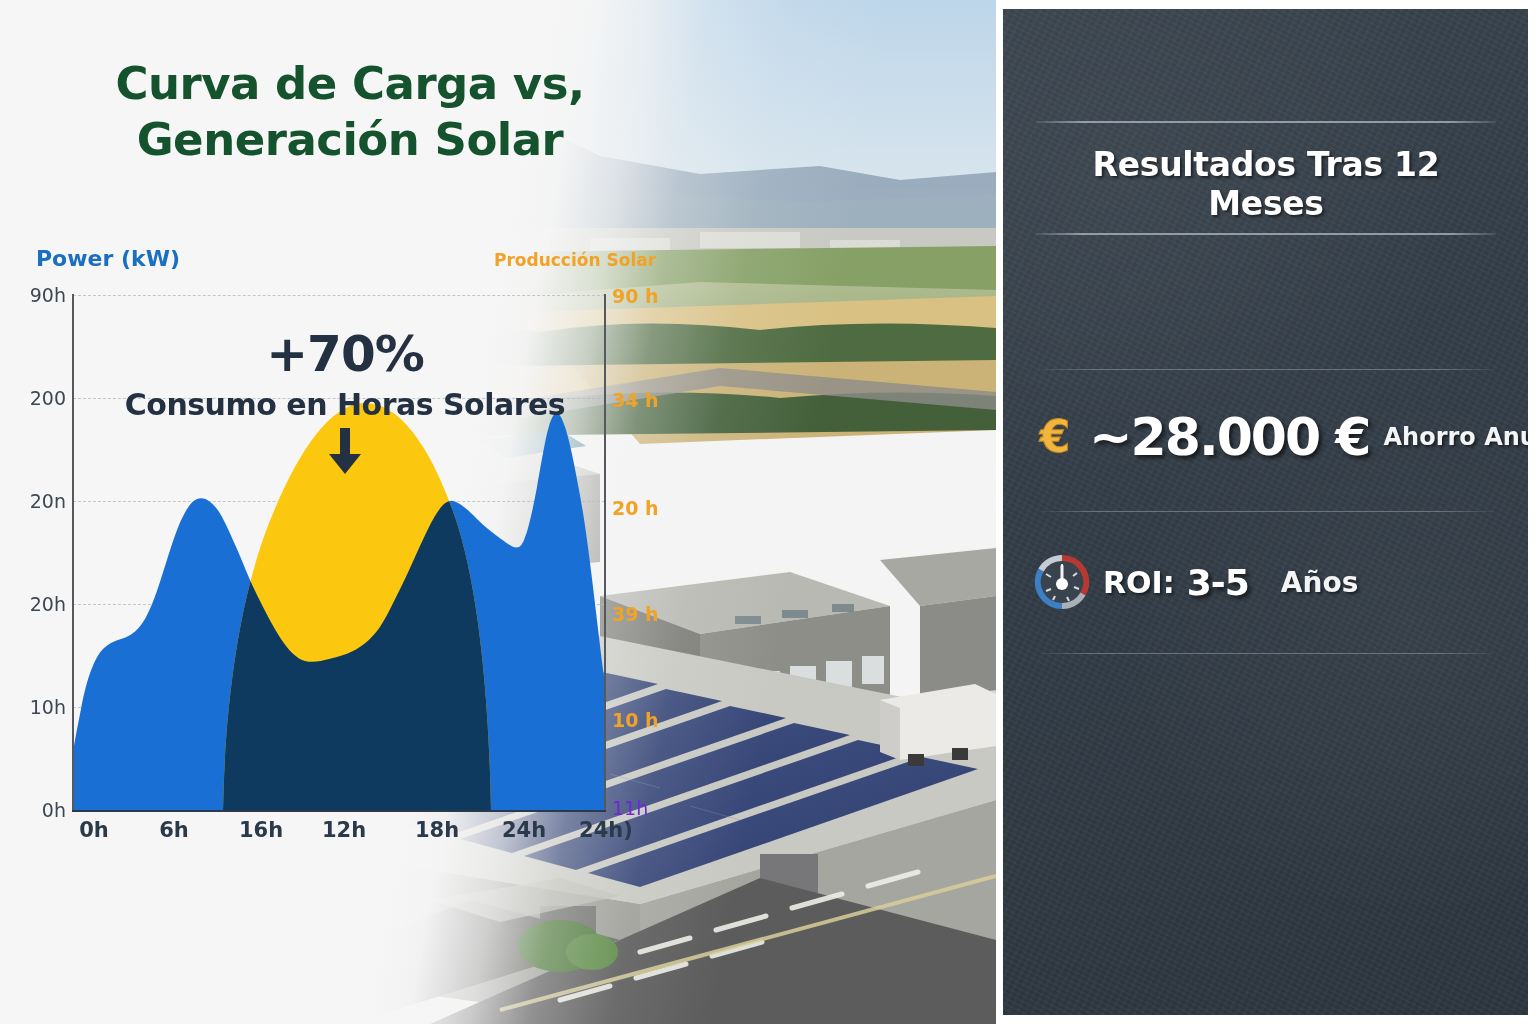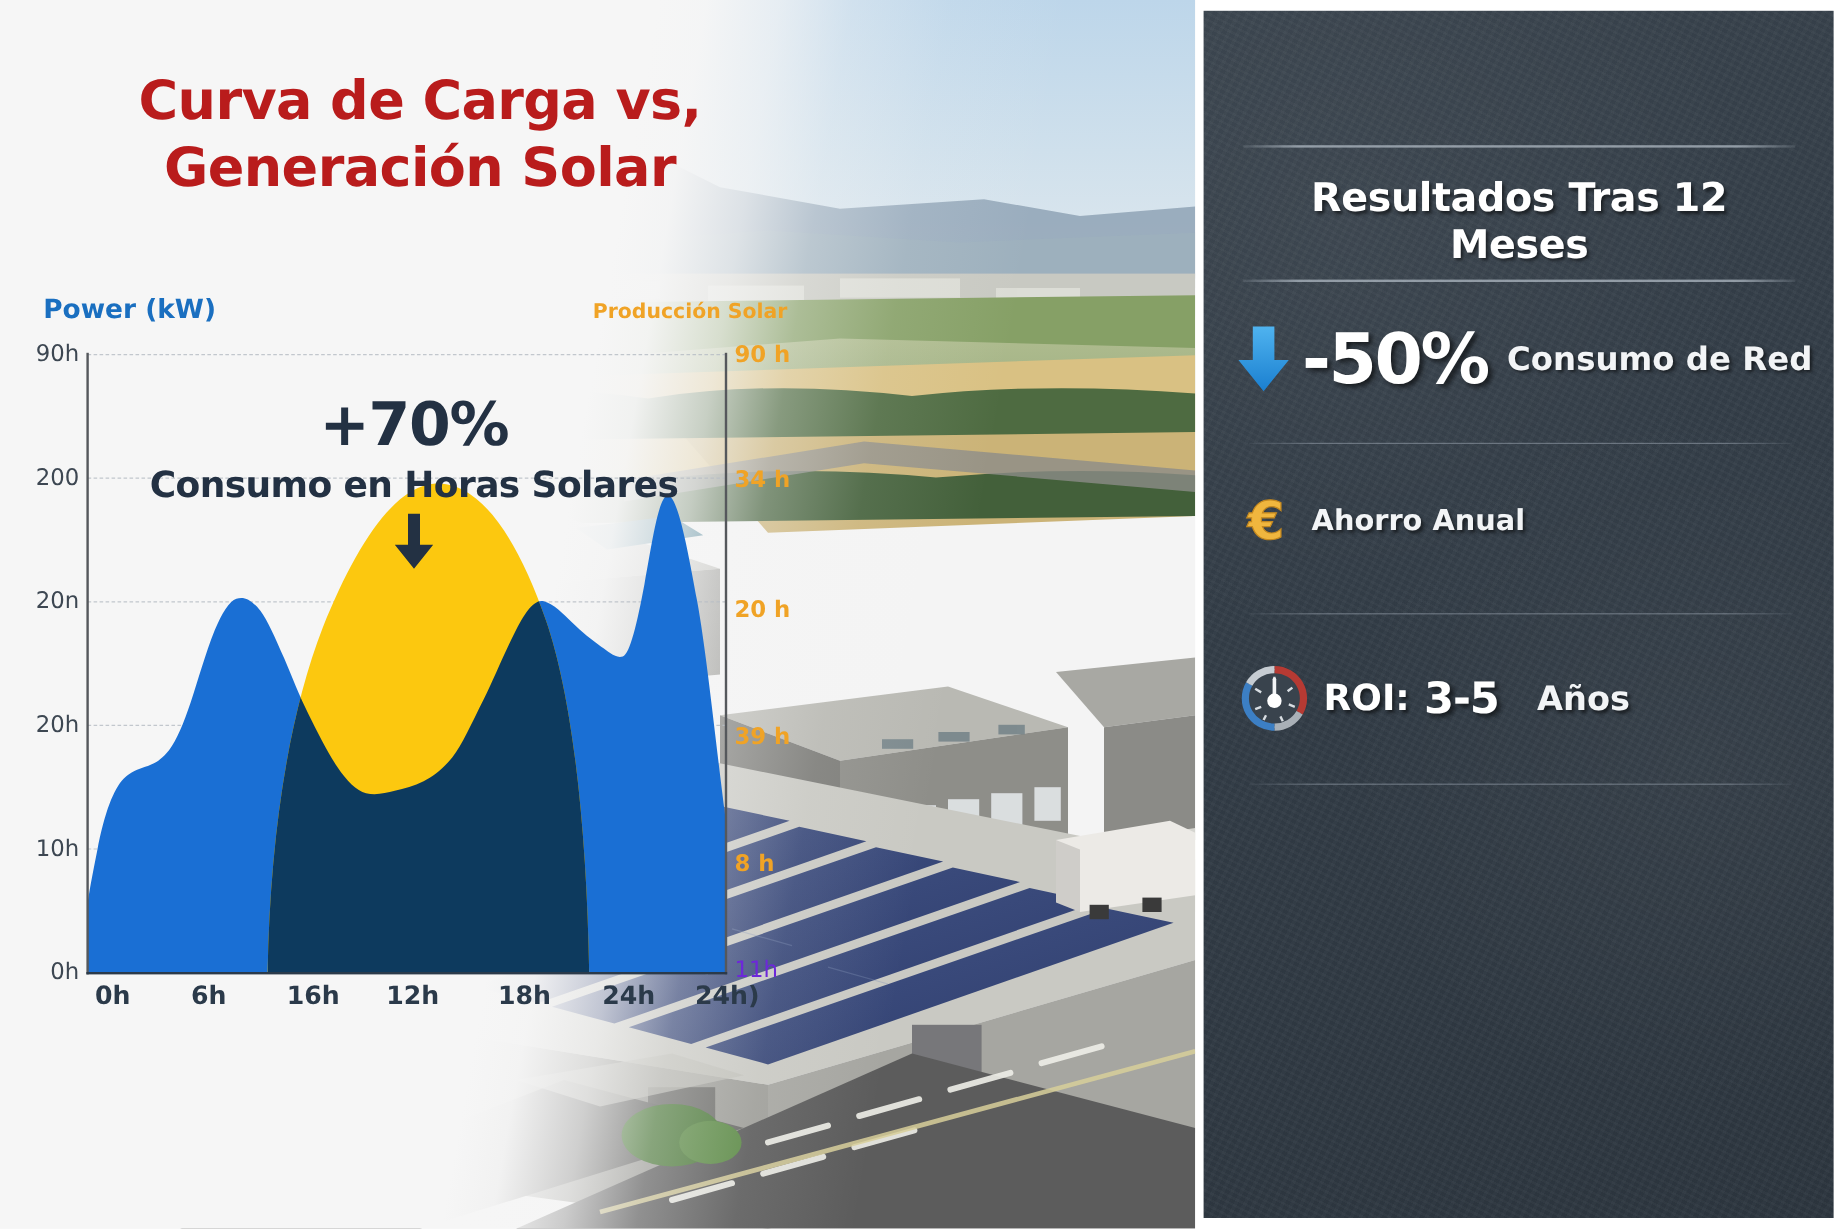--- a/index.html
+++ b/index.html
@@ -58,21 +58,21 @@
   #title {
     position: absolute;
     left: 0px; top: 56px;
     width: 700px;
     text-align: center;
     font-family: "DejaVu Sans", sans-serif;
     font-weight: bold;
     font-size: 45px;
     line-height: 1.25;
     letter-spacing: -0.5px;
-    color: #b91c1c;
+    color: #14532d;
   }
 
   
   #y-axis-title {
     position: absolute;
     left: 36px; top: 246px;
     font-family: "DejaVu Sans", sans-serif;
     font-weight: bold;
     font-size: 22px;
     color: #1a6fc0;
@@ -533,21 +533,21 @@
       <div class="ytick" style="top:604px">20h</div>
       <div class="ytick" style="top:707px">10h</div>
       <div class="ytick" style="top:810px">0h</div>
     </div>
 
     <div id="y-ticks-right">
       <div class="ytick-r" style="top:296px">90 h</div>
       <div class="ytick-r" style="top:400px">34 h</div>
       <div class="ytick-r" style="top:508px">20 h</div>
       <div class="ytick-r" style="top:614px">39 h</div>
-      <div class="ytick-r" style="top:720px">8 h</div>
+      <div class="ytick-r" style="top:720px">10 h</div>
       <div class="ytick-r dark" style="top:808px">11h</div>
     </div>
 
     <div class="xtick" style="left:94px">0h</div>
     <div class="xtick" style="left:174px">6h</div>
     <div class="xtick" style="left:261px">16h</div>
     <div class="xtick" style="left:344px">12h</div>
     <div class="xtick" style="left:437px">18h</div>
     <div class="xtick" style="left:524px">24h</div>
     <div class="xtick" style="left:606px">24h)</div>
@@ -564,44 +564,30 @@
   </div>
 
   <div id="right-panel">
 
     <div id="panel-header">
       <div class="hrule"></div>
       <div id="panel-title">Resultados Tras 12 Meses</div>
       <div class="hrule"></div>
     </div>
 
-    <div class="stat-row" id="row-consumo">
-      <span class="stat-icon">
-        <svg width="44" height="58" viewBox="0 0 44 58">
-          <defs>
-            <linearGradient id="bluearr" x1="0" y1="0" x2="0" y2="1">
-              <stop offset="0%" stop-color="#4fb3ef"></stop>
-              <stop offset="100%" stop-color="#1a7fd0"></stop>
-            </linearGradient>
-          </defs>
-          <path d="M13,2 H31 V30 H43 L22,56 L1,30 H13 Z" fill="url(#bluearr)"></path>
-        </svg>
-      </span>
-      <span class="stat-value">-50%</span>
-      <span class="stat-label">Consumo de Red</span>
-    </div>
 
     <div class="divider" id="div-1"></div>
 
     <div class="stat-row" id="row-ahorro">
       <span class="stat-icon">
         <svg width="48" height="54" viewBox="0 0 48 54">
           <text x="24" y="42" text-anchor="middle" font-family="DejaVu Sans, sans-serif" font-weight="bold" font-size="44" fill="#f0b63e" stroke="#c4881f" stroke-width="1">€</text>
         </svg>
       </span>
+      <span class="stat-value">~28.000 €</span>
       <span class="stat-label">Ahorro Anual</span>
     </div>
 
     <div class="divider" id="div-2"></div>
 
     <div class="stat-row" id="row-roi">
       <span class="stat-icon">
         <svg width="62" height="62" viewBox="0 0 62 62">
           <circle cx="31" cy="31" r="24" fill="#39434d" stroke="#9aa3ac" stroke-width="1"></circle>
           <path d="M31,7 A24,24 0 0,1 52,43" fill="none" stroke="#b63a33" stroke-width="6" stroke-linecap="butt"></path>

